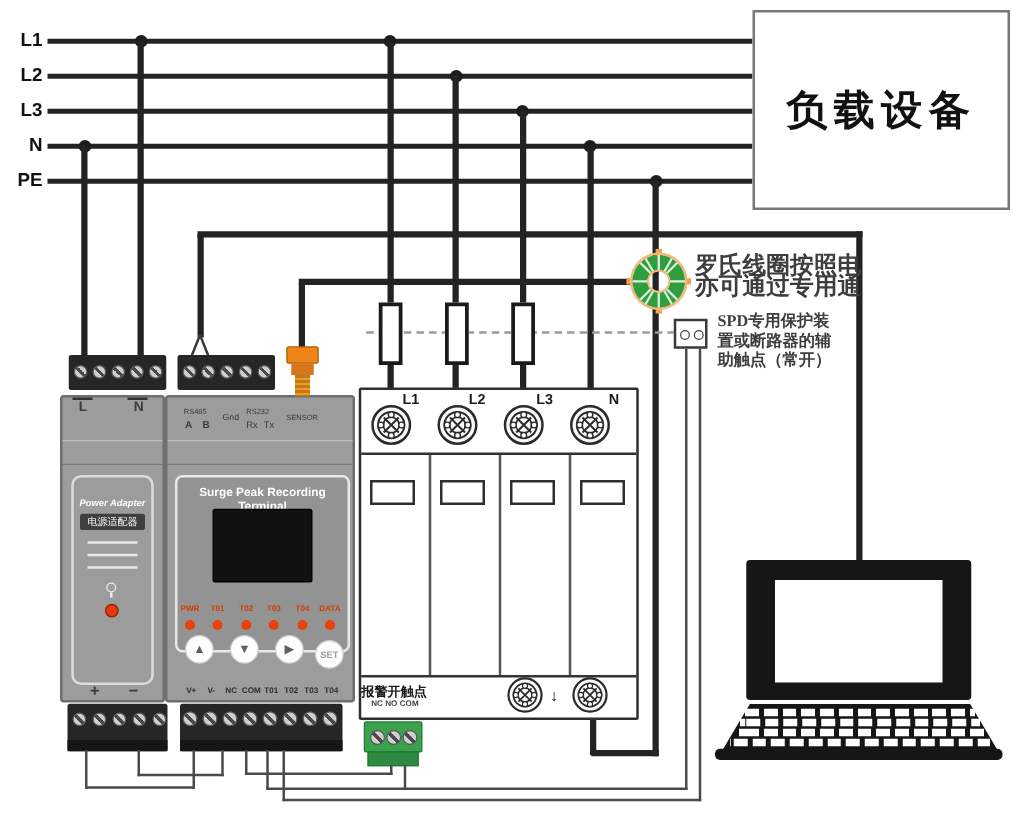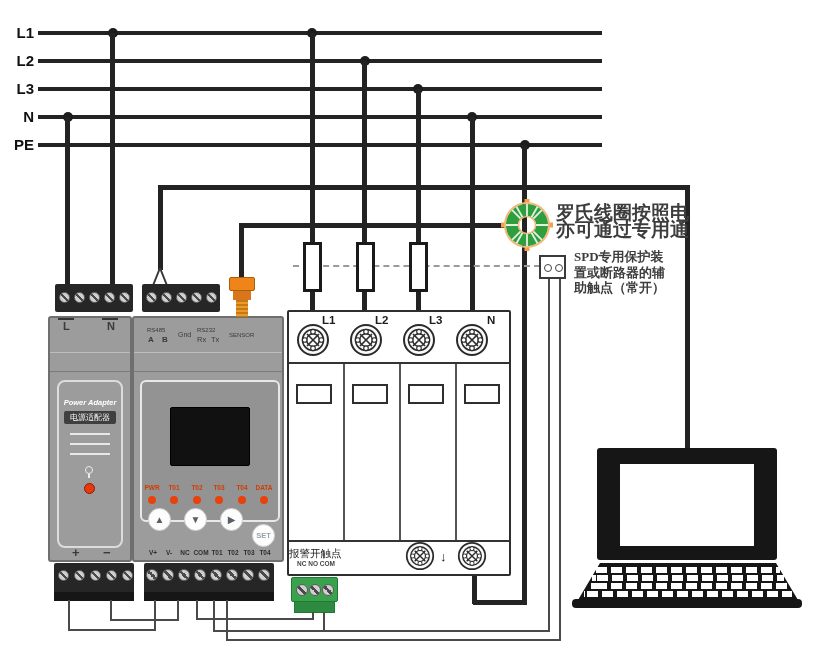--- a/index.html
+++ b/index.html
@@ -78,20 +78,24 @@
   <div class="wire" style="left:158px;top:187px;width:5px;height:83px"></div>
   <div class="wire" style="left:158px;top:185px;width:532px;height:5px"></div>
   <div class="wire" style="left:685px;top:185px;width:5px;height:265px"></div>
   <svg class="a" style="left:146px;top:266px" width="28" height="24">
     <path d="M14,2 L6,22 M14,2 L22,22" stroke="#3a3a3a" stroke-width="2" fill="none"></path>
   </svg>
 
   <div class="wire" style="left:239px;top:227px;width:5px;height:52px"></div>
   <div class="wire" style="left:239px;top:223px;width:268px;height:5px"></div>
 
+  <div class="a" style="left:602px;top:8px;width:206px;height:160px;background:#fff;border:2px solid #777;box-sizing:border-box;">
+    <div style="width:100%;height:100%;display:flex;align-items:center;justify-content:center;
+                font-family:'Liberation Serif',serif;font-weight:bold;font-size:33px;letter-spacing:5px;color:#111;">负载设备</div>
+  </div>
 
   <div class="a" style="left:293px;top:265px;width:247px;height:0;border-top:2px dashed #9a9a9a;"></div>
   <div class="fuse" style="left:303px;top:242px"></div>
   <div class="fuse" style="left:356px;top:242px"></div>
   <div class="fuse" style="left:409px;top:242px"></div>
 
   <div class="a" style="left:539px;top:255px;width:27px;height:24px;background:#fff;border:2px solid #3a3a3a;box-sizing:border-box;">
     <div style="position:absolute;left:3px;top:7px;width:6px;height:6px;border:1.5px solid #444;border-radius:50%;"></div>
     <div style="position:absolute;left:14px;top:7px;width:6px;height:6px;border:1.5px solid #444;border-radius:50%;"></div>
   </div>
@@ -169,20 +173,21 @@
   <span class="tinylabel" style="left:147px;top:327px;font-size:6px;">RS485</span>
   <span class="tinylabel" style="left:148px;top:335px;font-size:8px;font-weight:bold;">A</span>
   <span class="tinylabel" style="left:162px;top:335px;font-size:8px;font-weight:bold;">B</span>
   <span class="tinylabel" style="left:178px;top:331px;font-size:7px;">Gnd</span>
   <span class="tinylabel" style="left:197px;top:327px;font-size:6px;">RS232</span>
   <span class="tinylabel" style="left:197px;top:335px;font-size:7.5px;">Rx</span>
   <span class="tinylabel" style="left:211px;top:335px;font-size:7.5px;">Tx</span>
   <span class="tinylabel" style="left:229px;top:332px;font-size:6px;">SENSOR</span>
 
   <div class="a" style="left:140px;top:380px;width:140px;height:142px;background:#939393;border:2px solid #e8e8e8;border-radius:6px;box-sizing:border-box;"></div>
+  <div class="a" style="left:140px;top:389px;width:140px;text-align:center;font-size:9.5px;font-weight:bold;color:#fff;">Surge Peak Recording Terminal</div>
   <div class="a" style="left:170px;top:407px;width:78px;height:57px;background:#111;border:1px solid #000;border-radius:2px;"></div>
 
   <span class="ledlabel" style="left:141px;top:484px">PWR</span>
   <span class="ledlabel" style="left:163px;top:484px">T01</span>
   <span class="ledlabel" style="left:186px;top:484px">T02</span>
   <span class="ledlabel" style="left:208px;top:484px">T03</span>
   <span class="ledlabel" style="left:231px;top:484px">T04</span>
   <span class="ledlabel" style="left:253px;top:484px">DATA</span>
   <div class="leddot" style="left:148px;top:496px"></div>
   <div class="leddot" style="left:170px;top:496px"></div>
@@ -190,21 +195,21 @@
   <div class="leddot" style="left:215px;top:496px"></div>
   <div class="leddot" style="left:238px;top:496px"></div>
   <div class="leddot" style="left:260px;top:496px"></div>
 
   <div class="btn" style="left:148px;top:508px;font-size:10px;line-height:21px;">
     <span>▲</span></div>
   <div class="btn" style="left:184px;top:508px;font-size:10px;line-height:21px;">
     <span>▼</span></div>
   <div class="btn" style="left:220px;top:508px;font-size:10px;line-height:21px;">
     <span>▶</span></div>
-  <div class="btn" style="left:252px;top:524px;font-size:7.5px;line-height:21px;font-weight:bold;color:#9aa0a8;">
+  <div class="btn" style="left:252px;top:512px;font-size:7.5px;line-height:21px;font-weight:bold;color:#9aa0a8;">
     <span>SET</span></div>
 
   <span class="blabel" style="left:144px;top:549px">V+</span>
   <span class="blabel" style="left:160px;top:549px">V-</span>
   <span class="blabel" style="left:176px;top:549px">NC</span>
   <span class="blabel" style="left:192px;top:549px">COM</span>
   <span class="blabel" style="left:208px;top:549px">T01</span>
   <span class="blabel" style="left:224px;top:549px">T02</span>
   <span class="blabel" style="left:240px;top:549px">T03</span>
   <span class="blabel" style="left:256px;top:549px">T04</span>
@@ -251,21 +256,21 @@
   <span class="spdlabel" style="left:487px;top:314px">N</span>
 
   <svg class="a" style="left:405px;top:541px" width="30" height="30" viewBox="0 0 34 34">
       <use href="#bigscrew"></use>
     </svg>
   <svg class="a" style="left:457px;top:541px" width="30" height="30" viewBox="0 0 34 34">
       <use href="#bigscrew"></use>
     </svg>
   <span class="a" style="left:440px;top:549px;font-size:13px;font-weight:900;color:#111;">↓</span>
 
-  <span class="a" style="left:289px;top:547px;font-size:10.5px;font-weight:normal;color:#1a1a1a;">报警开触点</span>
+  <span class="a" style="left:289px;top:547px;font-size:10.5px;font-weight:bold;color:#1a1a1a;">报警开触点</span>
   <span class="a" style="left:297px;top:560px;font-size:6.5px;font-weight:bold;color:#444;">NC NO COM</span>
 
   <div class="a" style="left:291px;top:577px;width:47px;height:25px;background:#3aa24c;border:1.5px solid #1f7a33;border-radius:2px;box-sizing:border-box;">
     <div class="sscrew" style="left:4px;top:6px;width:12px;height:12px"></div>
     <div class="sscrew" style="left:17px;top:6px;width:12px;height:12px"></div>
     <div class="sscrew" style="left:30px;top:6px;width:12px;height:12px"></div>
   </div>
   <div class="a" style="left:294px;top:601px;width:41px;height:12px;background:#2e8a40;border:1px solid #1f7a33;box-sizing:border-box;"></div>
 
   <div class="twire" style="left:196px;top:600px;width:2px;height:20px"></div>

